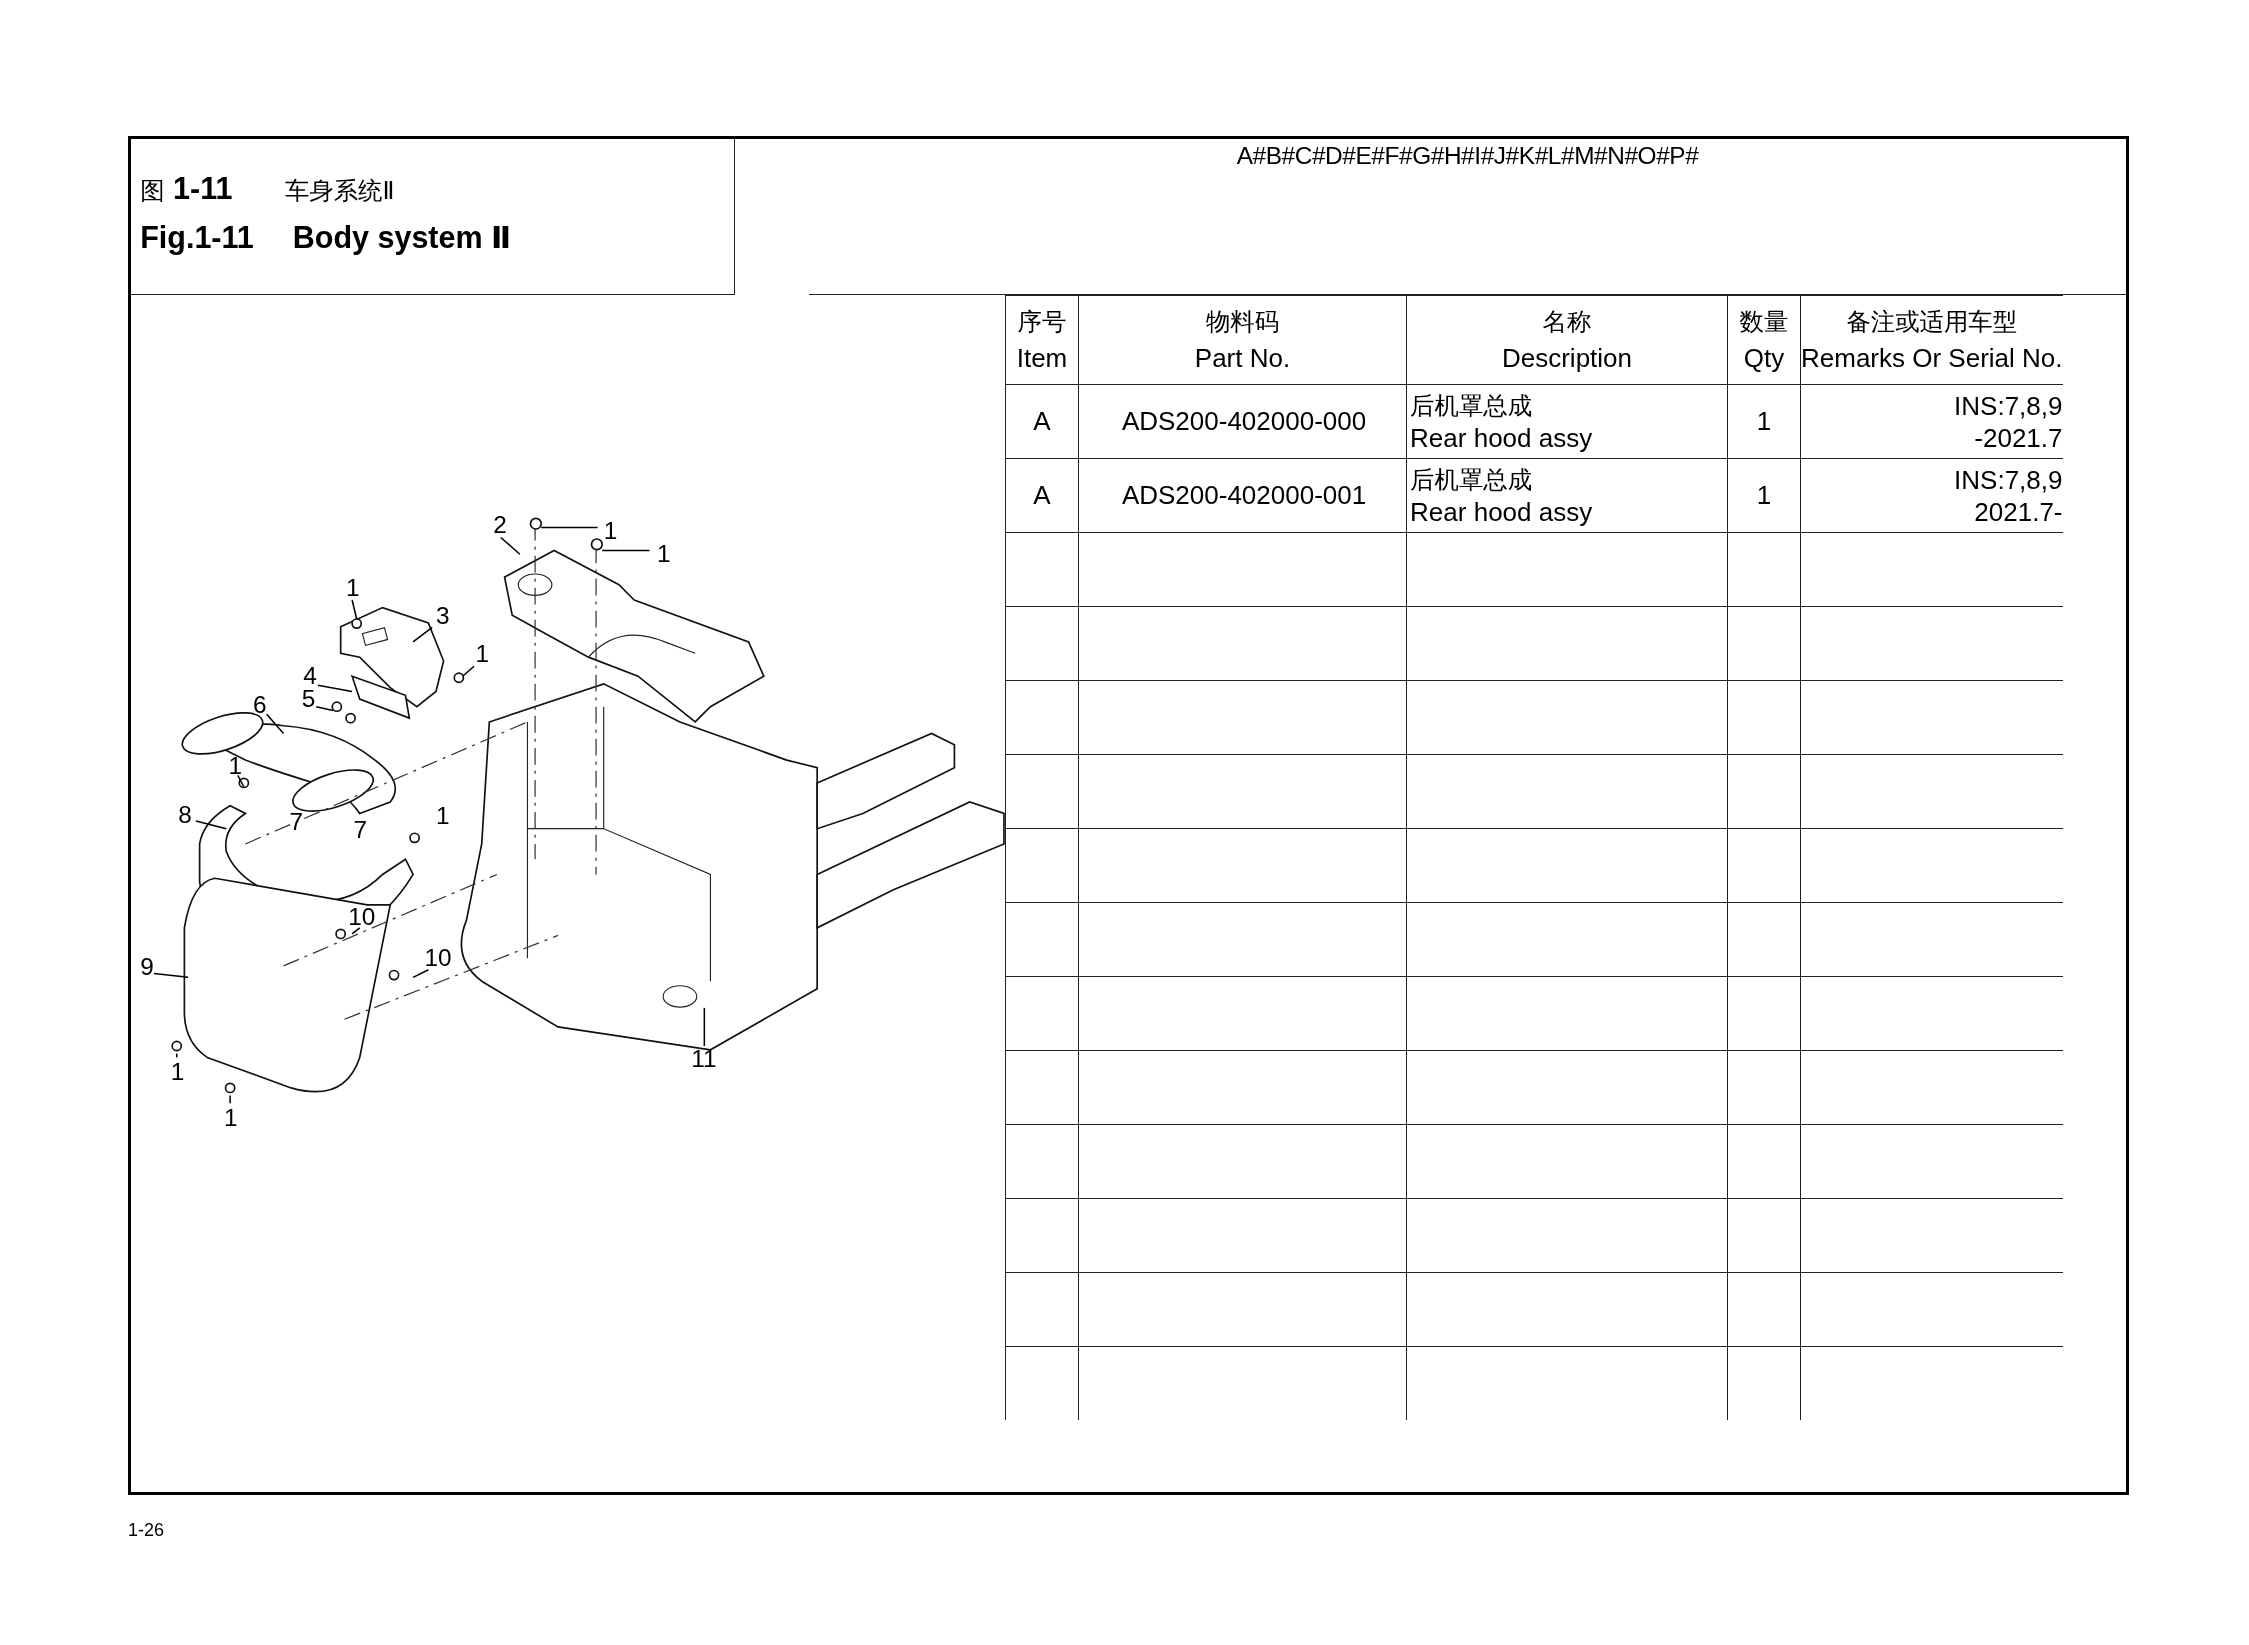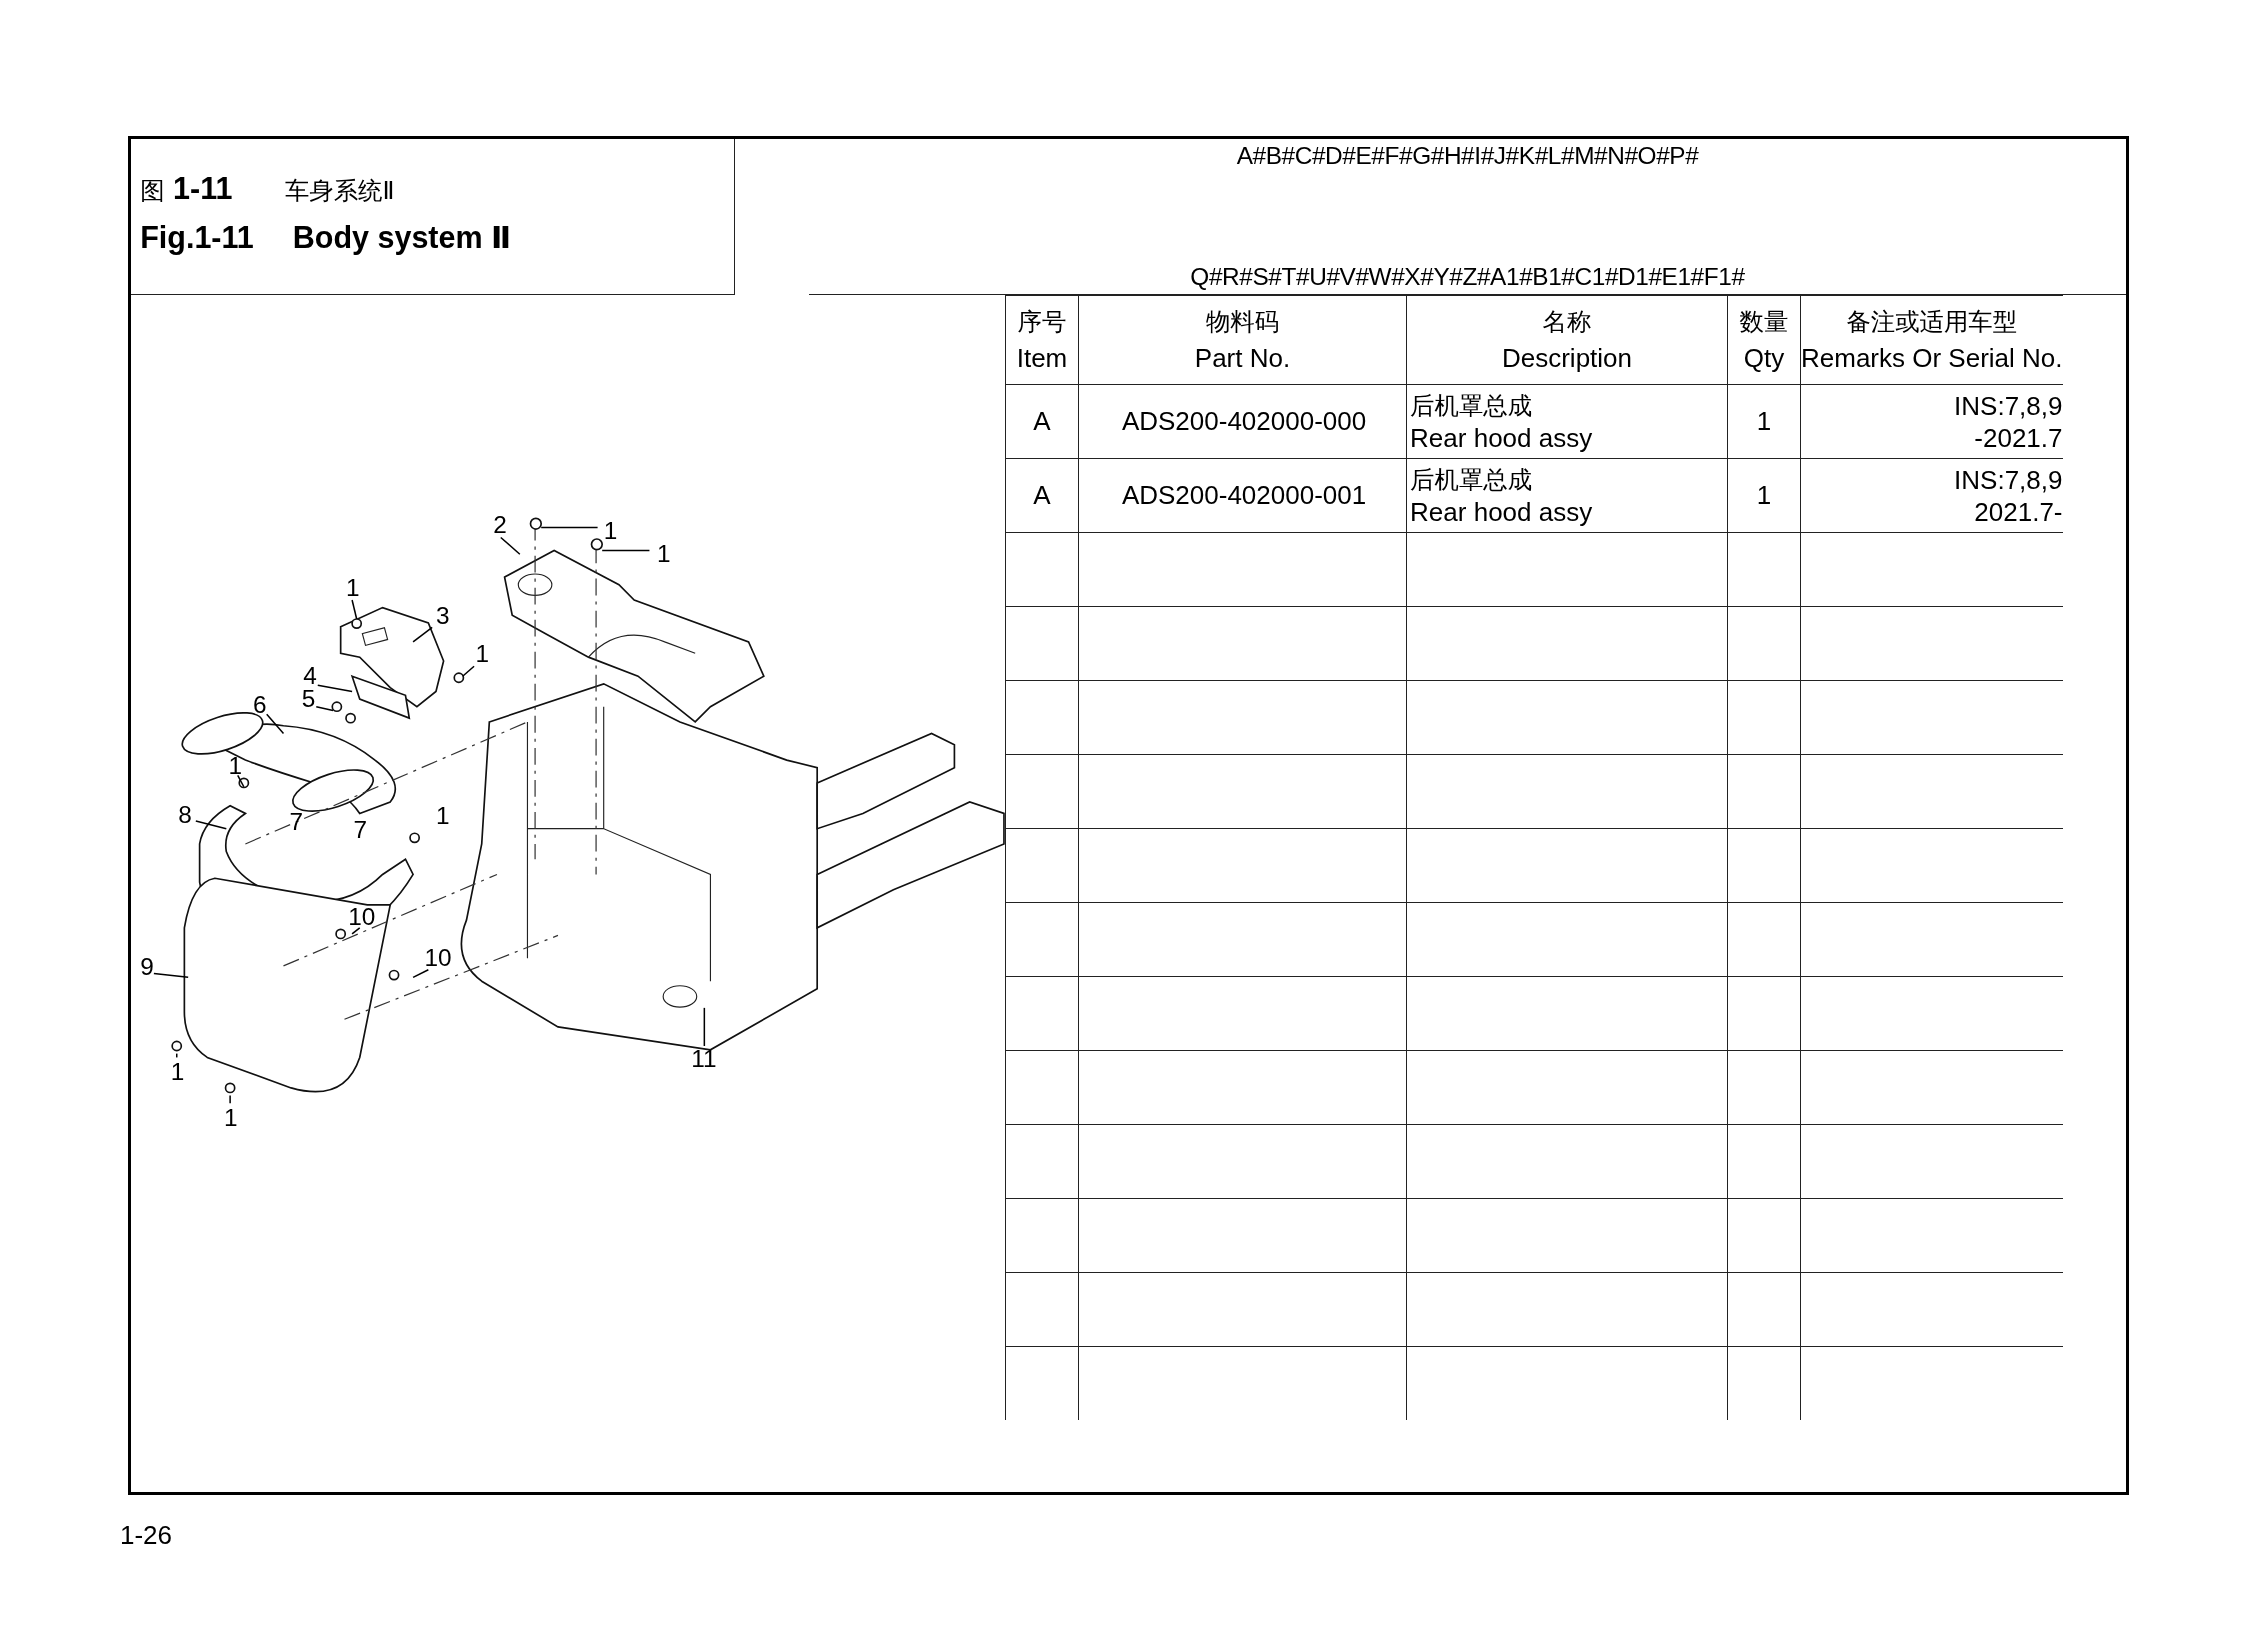--- a/index.html
+++ b/index.html
@@ -26,21 +26,21 @@
   .tbl th { height:88px; text-align:center; line-height:37px; }
   .tbl td { height:73px; }
   .tbl tr:last-child td { border-bottom:none; }
   .tbl tr td:last-child, .tbl tr th:last-child { border-right:none; }
   .c-item { text-align:center; }
   .c-part { text-align:center; padding-left:3.1px !important; }
   .c-desc { text-align:left; padding-left:3.1px !important; line-height:32px; }
   .c-qty { text-align:center; }
   .c-rem { text-align:right; line-height:32px; }
   .cn { font-family:"DejaVu Sans", sans-serif; font-size:24.4px; }
-  .page-num { position:absolute; left:120px; top:1520px; font-size:26px; }
+  .page-num { position:absolute; left:128px; top:1520px; font-size:18px; }
   .callout { font-family:"Liberation Sans", sans-serif; font-size:32px; fill:#000; }
   .ln { stroke:#000; stroke-width:2; fill:none; }
   .part { stroke:#111; stroke-width:2.2; fill:#fff; }
   .thin { stroke:#222; stroke-width:1.5; fill:none; }
   .dash { stroke:#333; stroke-width:1.6; fill:none; stroke-dasharray:22 8 4 8; }
 </style>
 </head>
 <body>
 
 <div class="frame">
@@ -52,21 +52,20 @@
       <span class="cn">车身系统Ⅱ</span>
     </div>
     <div class="title-line title-en">
       <span>Fig.1-11</span><span class="gap" style="width:30.5px"></span>
       <span>Body system Ⅱ</span>
     </div>
   </div>
 
   <div class="hdr-right">
     <div class="serial">A#B#C#D#E#F#G#H#I#J#K#L#M#N#O#P#</div>
-    <div class="serial">Q#R#S#T#U#V#W#X#Y#Z#A1#B1#C1#D1#E1#F1#</div>
   </div>
 
   <div class="diagram">
     <svg viewBox="0 0 1150 1570" preserveAspectRatio="xMinYMin meet">
 
       <path class="part" d="M490 370 L555 335 L640 380 L660 400 L810 455 L830 500 L760 540 L740 560 L665 500 L600 475 L545 445 L500 420 Z"></path>
       <ellipse class="thin" cx="530" cy="380" rx="22" ry="14"></ellipse>
       <path class="thin" d="M600 475 Q640 430 700 455 L740 470"></path>
 
       <path class="part" d="M275 435 L330 410 L390 430 L410 480 L400 520 L375 540 L340 515 L300 475 L275 470 Z"></path>

